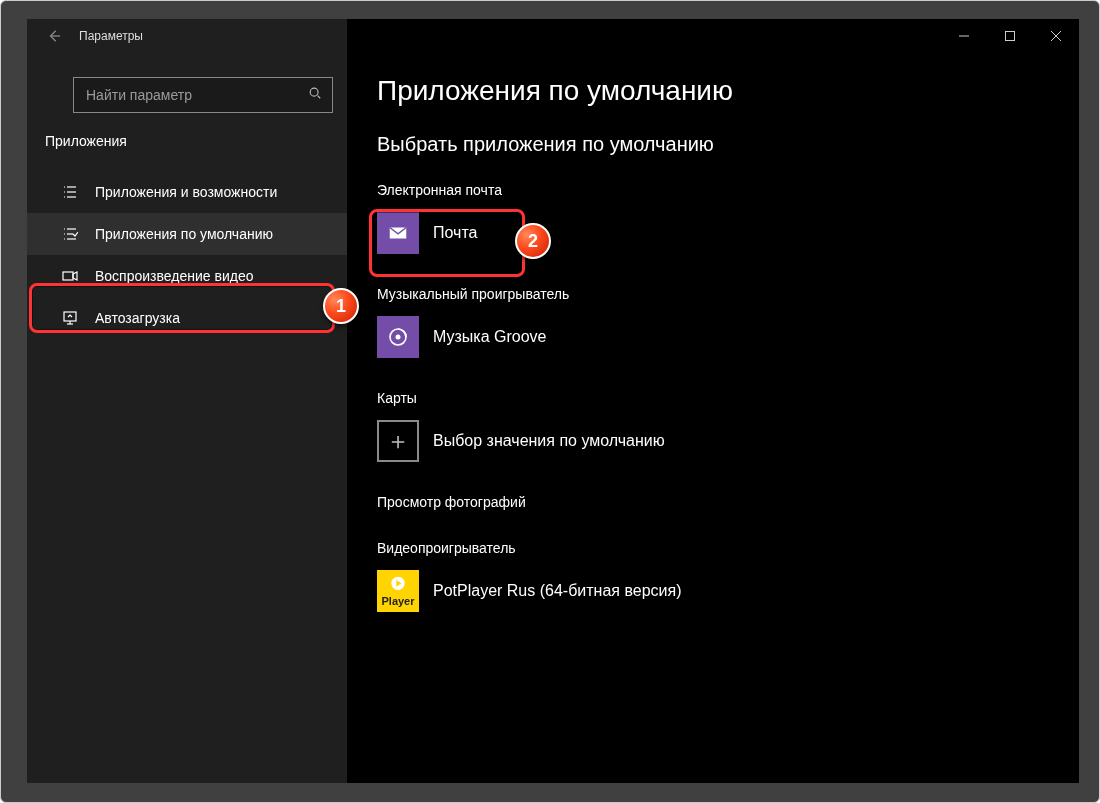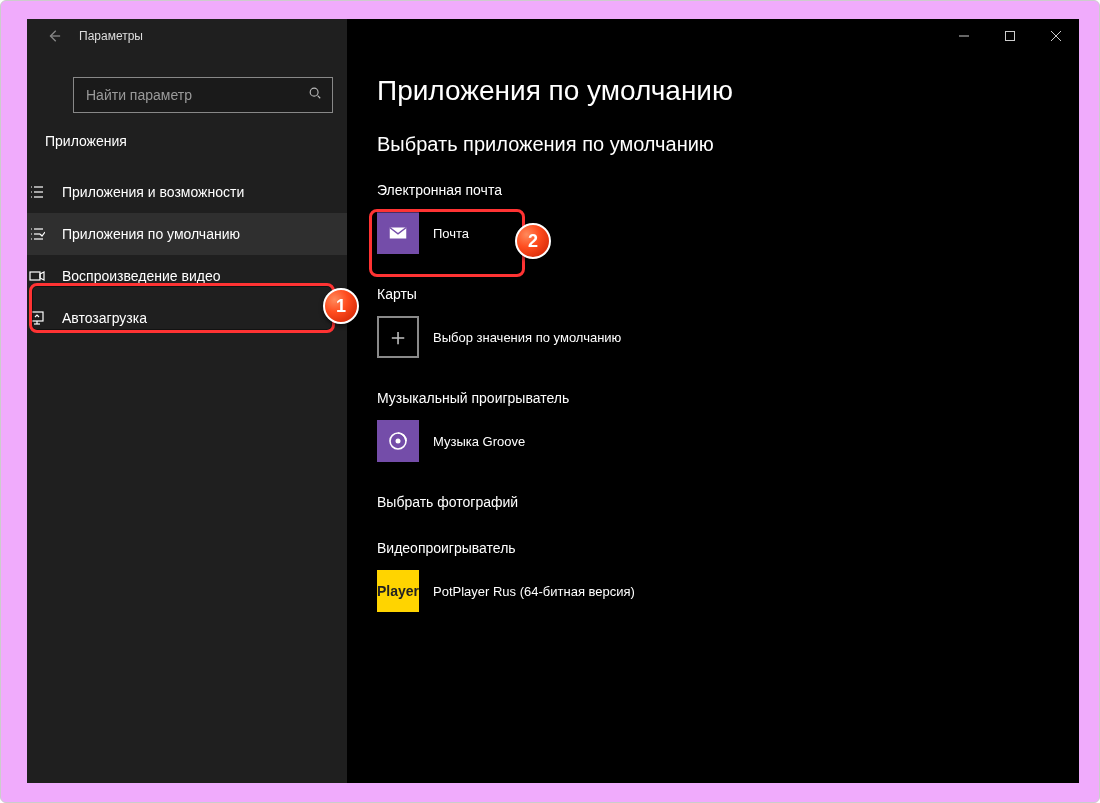--- a/index.html
+++ b/index.html
@@ -11,21 +11,21 @@
     font-family: "Segoe UI", Tahoma, Arial, sans-serif;
     overflow: hidden;
   }
   .frame {
     position: relative;
     box-sizing: border-box;
     width: 1100px;
     height: 803px;
     border: 1px solid #ccc;
     border-radius: 6px;
-    background: #f0abfc;
+    background: #404040;
   }
   .window {
     position: absolute;
     top: 18px;
     left: 26px;
     width: 1052px;
     height: 764px;
     background: #000;
     color: #fff;
     display: flex;
@@ -118,21 +118,21 @@
   .section-label {
     padding: 0 18px 14px 18px;
     font-size: 14px;
     color: #fff;
   }
   .nav { padding-top: 8px; }
   .nav-item {
     display: flex;
     align-items: center;
     gap: 16px;
-    padding: 12px 1px;
+    padding: 12px 34px;
     font-size: 14px;
     color: #fff;
     position: relative;
   }
   .nav-item .icon-slot {
     width: 18px;
     height: 18px;
     display: flex;
     align-items: center;
     justify-content: center;
@@ -195,26 +195,26 @@
   }
   .app-icon.purple { background: #744da9; }
   .app-icon.plus { border: 2px solid #8a8a8a; box-sizing: border-box; font-size: 24px; color:#bbb; }
   .app-icon.picasa {
     background: linear-gradient(135deg, #ffcf40 0%, #ff9a3c 100%);
     border: 3px solid #3c6cff;
     box-sizing: border-box;
   }
   .app-icon.pot {
     background: #ffd400;
-    flex-direction: row;
+    flex-direction: column;
     color: #222;
-    font-size: 14px;
+    font-size: 11px;
   }
   .app-name {
-    font-size: 13px;
+    font-size: 16px;
     color: #fff;
   }
 
   
   .bubble {
     position: absolute;
     width: 32px;
     height: 32px;
     border-radius: 50%;
     background: radial-gradient(circle at 30% 30%, #ff8a5c 0%, #ff4d1f 40%, #c91e00 100%);
@@ -348,43 +348,43 @@
             <svg width="22" height="22" viewBox="0 0 24 24">
                 <rect x="3" y="6" width="18" height="12" fill="#fff"></rect>
                 <polyline points="3,6 12,13 21,6" fill="none" stroke="#744da9" stroke-width="1.5"></polyline>
               </svg>
           </div>
           <div class="app-name">Почта</div>
         </div>
       </div>
 
       <div class="group">
-        <div class="group-label">Карты</div>
-        <div class="app-row">
-          <div class="app-icon plus">＋</div>
-          <div class="app-name">Выбор значения по умолчанию</div>
-        </div>
-      </div>
-
-      <div class="group">
         <div class="group-label">Музыкальный проигрыватель</div>
         <div class="app-row">
           <div class="app-icon purple">
             <svg width="24" height="24" viewBox="0 0 24 24" fill="none" stroke="#fff" stroke-width="1.6">
                 <circle cx="12" cy="12" r="8"></circle>
                 <circle cx="12" cy="12" r="2.5" fill="#fff" stroke="none"></circle>
                 <path d="M12 4 A8 8 0 0 1 20 12"></path>
               </svg>
           </div>
           <div class="app-name">Музыка Groove</div>
         </div>
       </div>
 
       <div class="group">
-        <div class="group-label">Выбрать фотографий</div>
+        <div class="group-label">Карты</div>
+        <div class="app-row">
+          <div class="app-icon plus">＋</div>
+          <div class="app-name">Выбор значения по умолчанию</div>
+        </div>
+      </div>
+
+      <div class="group">
+        <div class="group-label">Просмотр фотографий</div>
       </div>
 
       <div class="group">
         <div class="group-label">Видеопроигрыватель</div>
         <div class="app-row">
           <div class="app-icon pot">
             <svg width="20" height="20" viewBox="0 0 24 24">
                 <circle cx="12" cy="10" r="8" fill="#fff"></circle>
                 <polygon points="10,6 16,10 10,14" fill="#ffd400"></polygon>
               </svg>

